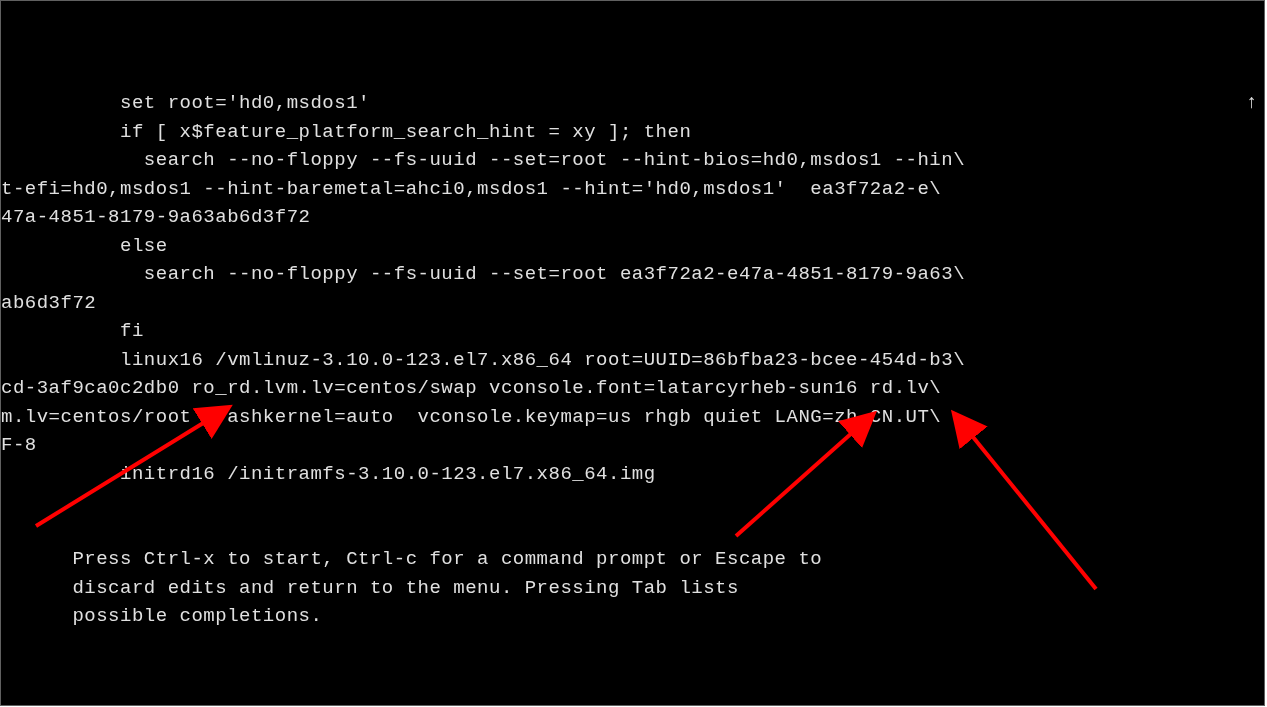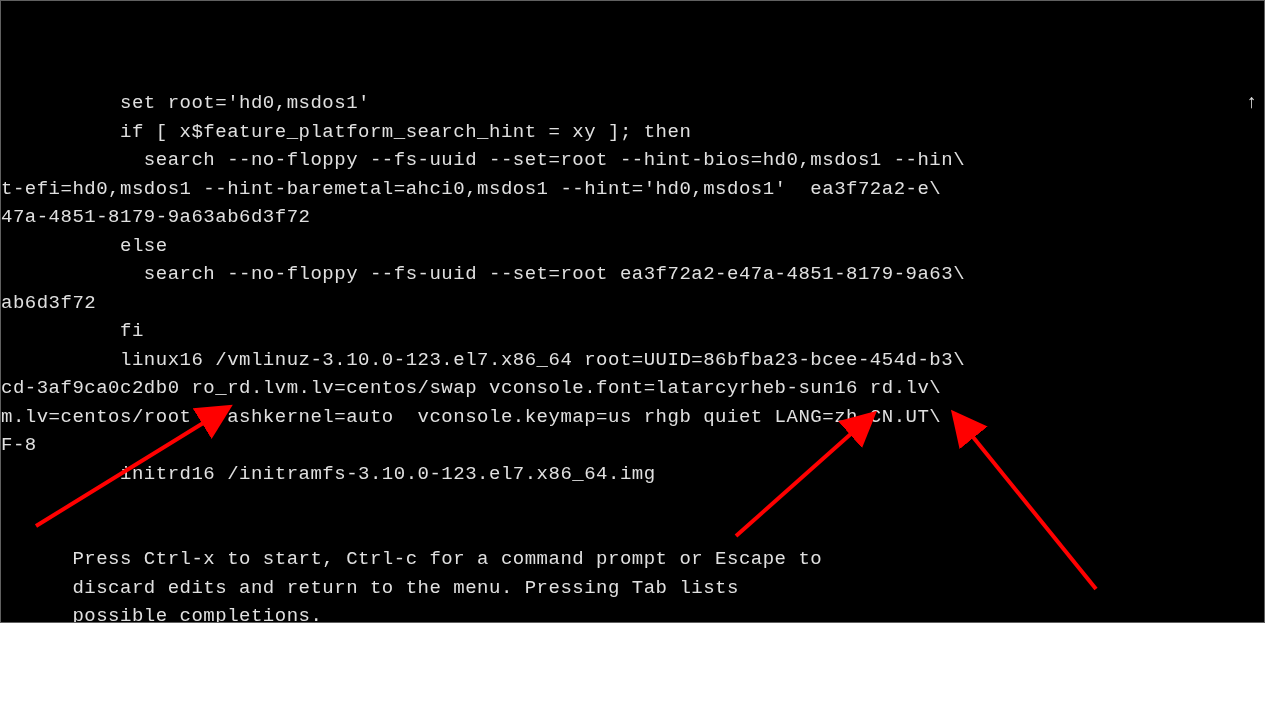--- a/index.html
+++ b/index.html
@@ -8,21 +8,21 @@
     width: 1267px;
     height: 707px;
     background: #ffffff;
     overflow: hidden;
   }
   .terminal {
     position: absolute;
     left: 0;
     top: 0;
     width: 1265px;
-    height: 623px;
+    height: 706px;
     background: #000000;
     border: 1px solid #606060;
     box-sizing: border-box;
     overflow: hidden;
   }
   .terminal pre {
     margin: 0;
     padding: 0;
     font-family: "Courier New", Courier, monospace;
     font-size: 19px;

